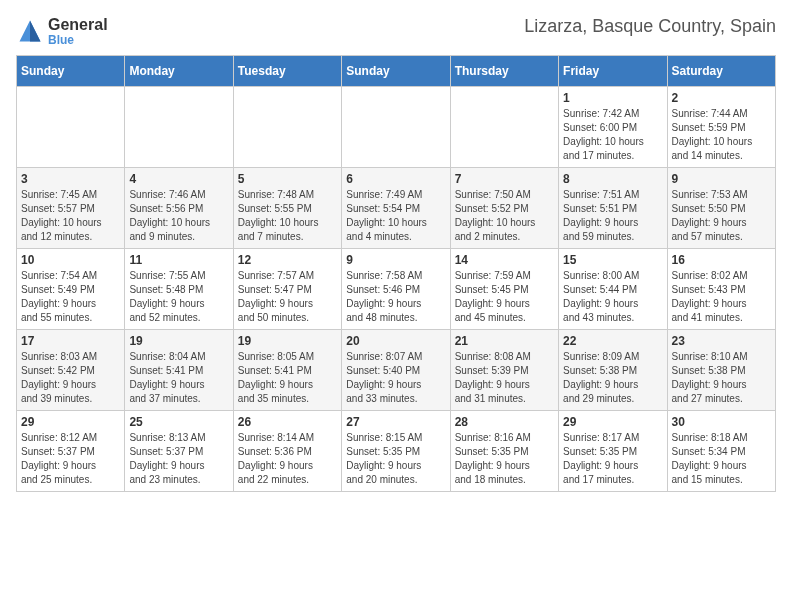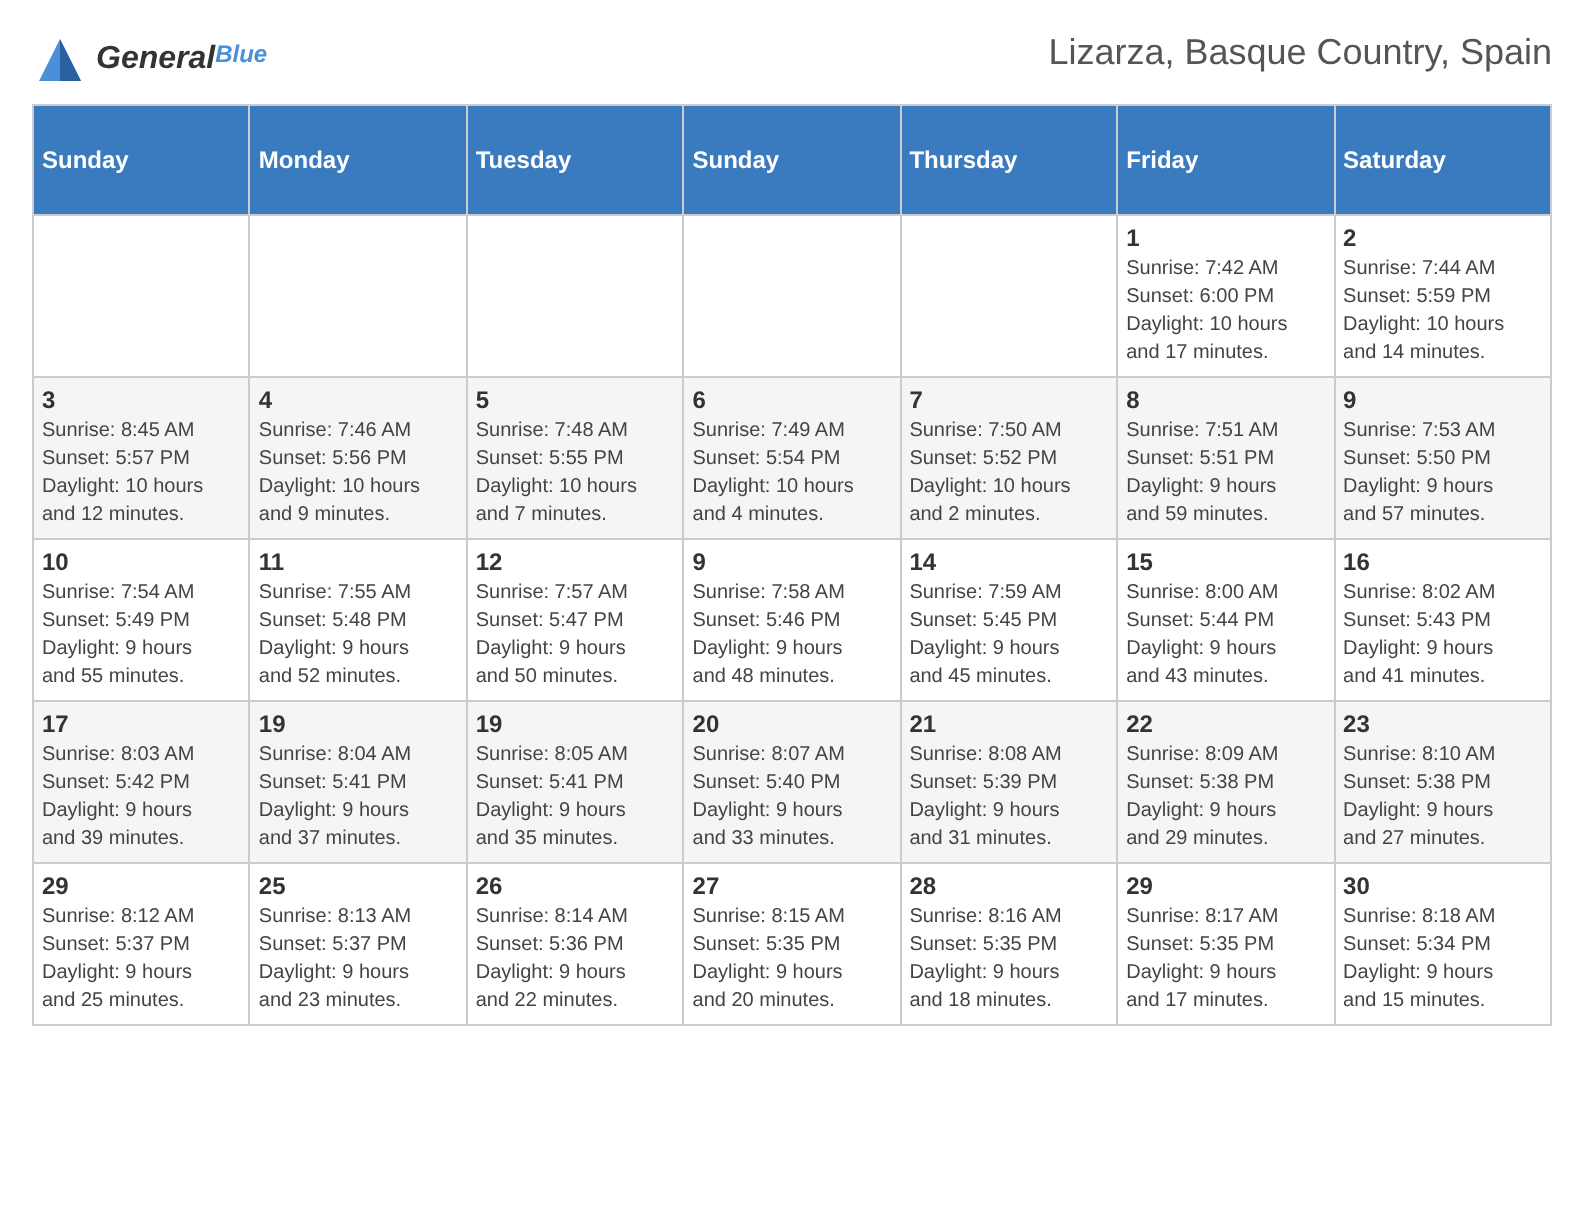--- a/index.html
+++ b/index.html
@@ -16,23 +16,22 @@
       align-items: flex-start;
       margin-bottom: 8px;
     }
     .logo {
       display: flex;
       align-items: center;
       gap: 4px;
     }
     .logo-text {
       display: flex;
-      flex-direction: row;
+      flex-direction: column;
       line-height: 1.1;
-      font-style: italic;
     }
     .logo-general {
       font-size: 16px;
       font-weight: bold;
       color: #333;
     }
     .logo-blue {
       font-size: 12px;
       font-weight: bold;
       color: #4a90d9;
@@ -56,21 +55,21 @@
     table {
       width: 100%;
       border-collapse: collapse;
       table-layout: fixed;
     }
     thead tr th {
       background-color: #3a7abf;
       color: #fff;
       font-size: 12px;
       font-weight: bold;
-      padding: 20px 4px;
+      padding: 8px 4px;
       text-align: left;
       border: 1px solid #ccc;
     }
     tbody tr td {
       border: 1px solid #ccc;
       vertical-align: top;
       padding: 4px;
       font-size: 10px;
       color: #333;
       height: 80px;
@@ -142,21 +141,21 @@
           <div class="day-number">2</div>
           <div class="day-info" style="white-space: pre-line;">Sunrise: 7:44 AM
 Sunset: 5:59 PM
 Daylight: 10 hours
 and 14 minutes.</div>
         </td>
       </tr>
       <tr>
         <td>
           <div class="day-number">3</div>
-          <div class="day-info" style="white-space: pre-line;">Sunrise: 8:45 AM
+          <div class="day-info" style="white-space: pre-line;">Sunrise: 7:45 AM
 Sunset: 5:57 PM
 Daylight: 10 hours
 and 12 minutes.</div>
         </td>
         <td>
           <div class="day-number">4</div>
           <div class="day-info" style="white-space: pre-line;">Sunrise: 7:46 AM
 Sunset: 5:56 PM
 Daylight: 10 hours
 and 9 minutes.</div>

